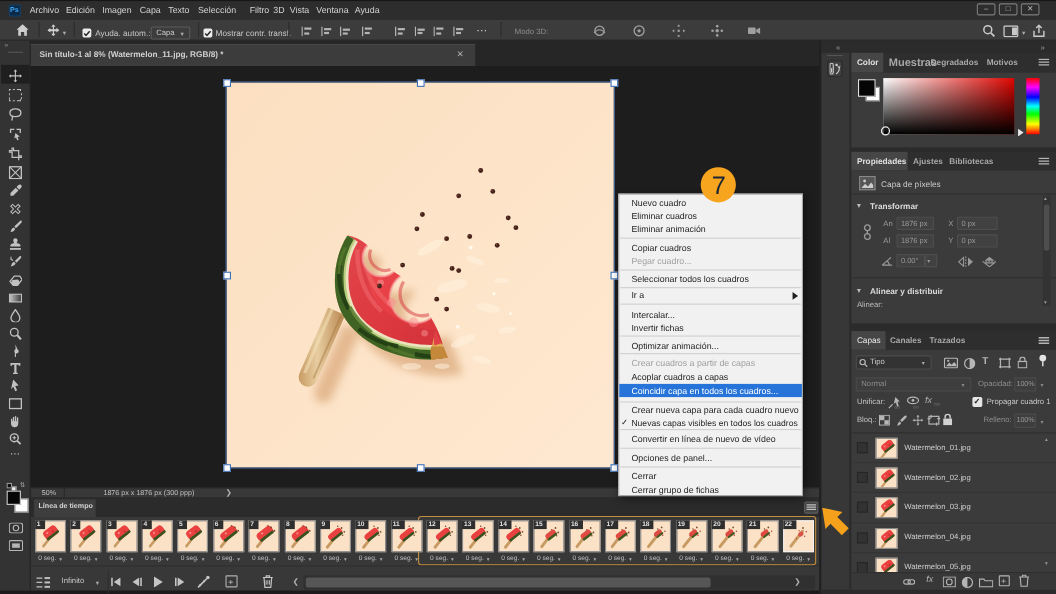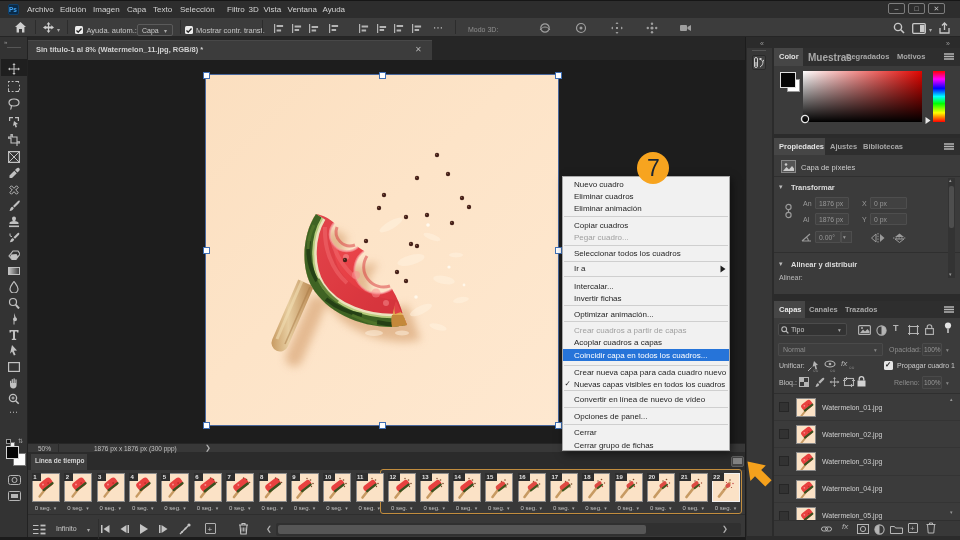--- a/index.html
+++ b/index.html
@@ -901,21 +901,21 @@
 <div class="txt" style="left:779px;top:260px;font-size:7px;color:#bbb">▾</div>
 <div class="txt" style="left:791px;top:260px;font-size:7.5px;font-weight:bold;color:#dddddd">Alinear y distribuir</div>
 <div class="txt" style="left:779px;top:273.5px;font-size:7px;color:#bbbbbb">Alinear:</div>
 <div class="abs" style="left:948px;top:178px;width:7px;height:100px;background:#333"></div>
 <div class="abs" style="left:949px;top:186px;width:5px;height:42px;background:#4e4e4e;border-radius:2px"></div>
 <div class="txt" style="left:949px;top:177px;font-size:5px;color:#999">▴</div>
 <div class="txt" style="left:949px;top:271px;font-size:5px;color:#999">▾</div>
     <div class="abs" style="left:774px;top:297px;width:186px;height:4px;background:#2b2b2b"></div>
 <div class="abs" style="left:774px;top:301px;width:186px;height:17px;background:#2e2e2e"></div>
 <div class="abs" style="left:774px;top:301px;width:31px;height:17px;background:#464646"></div>
-<div class="txt" style="left:779px;top:305px;font-size:7.5px;font-weight:bold;color:#e8e8e8">Capas</div>
+<div class="txt" style="left:779px;top:305px;font-size:7.5px;font-weight:normal;color:#e8e8e8">Capas</div>
 <div class="txt" style="left:809px;top:305px;font-size:7.5px;font-weight:bold;color:#a8a8a8">Canales</div>
 <div class="txt" style="left:845px;top:305px;font-size:7.5px;font-weight:bold;color:#a8a8a8">Trazados</div>
 <div class="ico" style="left:944px;top:306px">
       <svg width="10" height="8" viewBox="0 0 10 8">
         <path d="M0 1h10M0 3.5h10M0 6h10" stroke="#b5b5b5" stroke-width="1.3"></path>
       </svg>
     </div>
 <div class="abs" style="left:774px;top:318px;width:186px;height:218px;background:#3b3b3b"></div>
 <div class="abs" style="left:778px;top:323px;width:69px;height:13px;background:#333;border:1px solid #4c4c4c;border-radius:2px"></div>
 <div class="ico" style="left:781px;top:325.5px">

